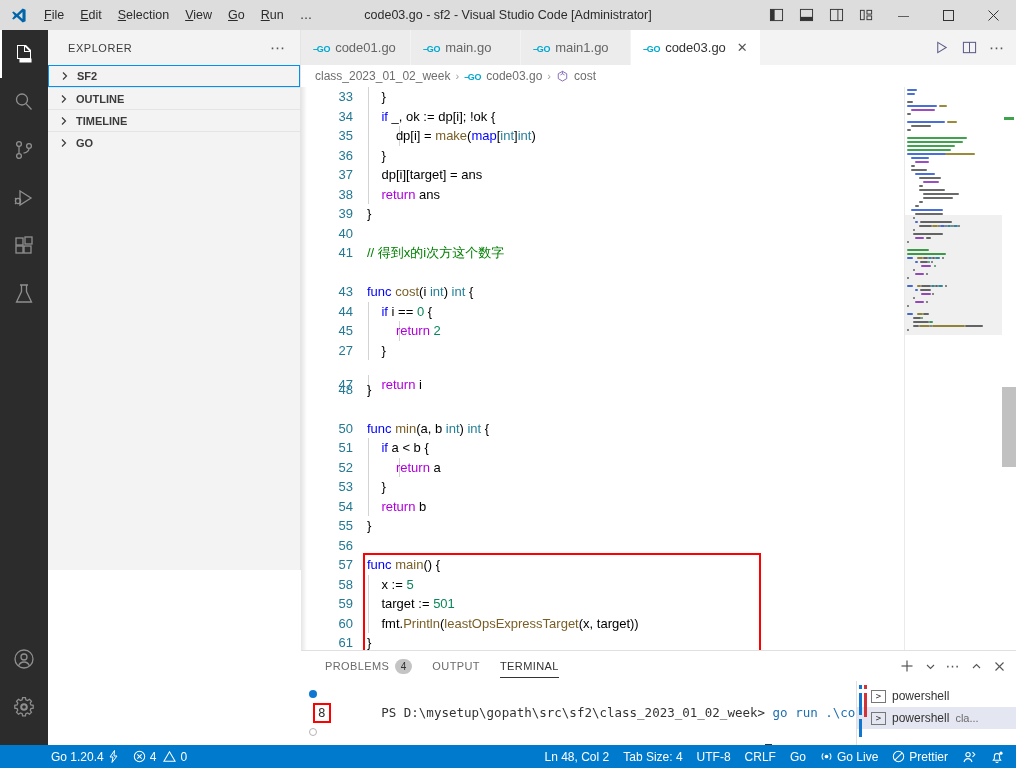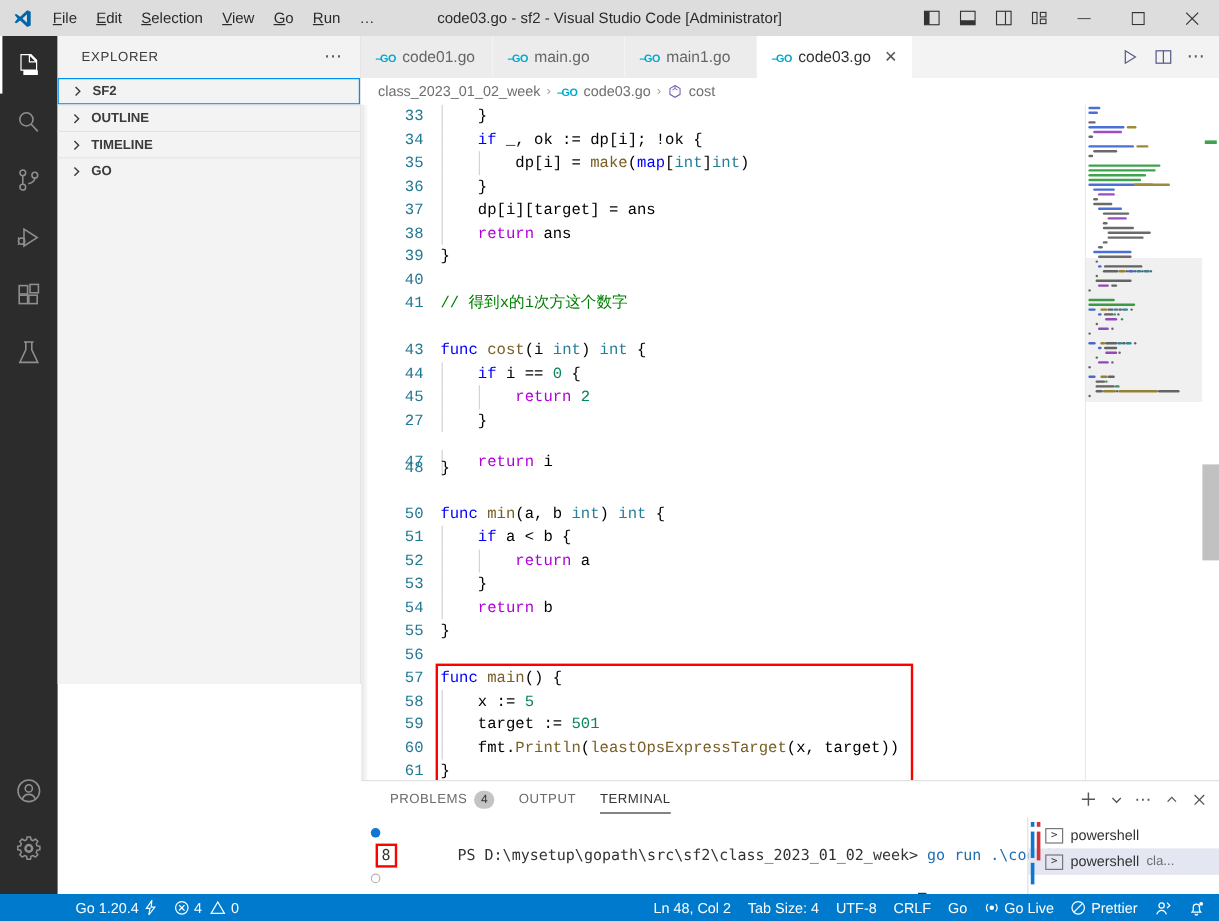--- a/index.html
+++ b/index.html
@@ -105,21 +105,21 @@
   }
   .bc-sep { color: #a0a0a0; font-size: 11px; }
 
   
   .editor {
     position: absolute; left: 301px; top: 87px; width: 715px; height: 563px;
     background: #ffffff; overflow: hidden;
   }
   .codewrap {
     position: absolute; left: 0; top: 0; right: 0; bottom: 0;
-    font-family: Liberation Mono, monospace; font-size: 13px; line-height: 19.5px;
+    font-family: Liberation Sans, sans-serif; font-size: 13px; line-height: 19.5px;
   }
   .cline { position: relative; height: 19.5px; white-space: pre; }
   .lnum {
     position: absolute; left: 0; top: 0; width: 52px; text-align: right;
     color: #237893; font-size: 13px;
   }
   .ctext { position: absolute; left: 66px; top: 0; }
   .iguide {
     position: absolute; top: 0; width: 1px; height: 19.5px; background: #d3d3d3;
   }
@@ -664,21 +664,21 @@
       <div class="tl-item sel">
         <span class="tl-icon">&gt;</span>
         <span>powershell</span>
         <span class="tl-sub">cla...</span>
       </div>
     </div>
   </div>
 
   <div class="statusbar">
     <div class="sb-left">
-      <div class="sb-item" style="margin-left:56px">
+      <div class="sb-item" style="margin-left:44px">
         <span>Go 1.20.4</span>
         <span>
           <svg width="11" height="13" viewBox="0 0 11 13">
               <path d="M6.5 0.5L2 7h3l-1 5.5L9 6H6z" fill="none" stroke="#fff" stroke-width="1"></path>
             </svg>
         </span>
       </div>
       <div class="sb-item">
         <span>
           <svg width="13" height="13" viewBox="0 0 14 14">

